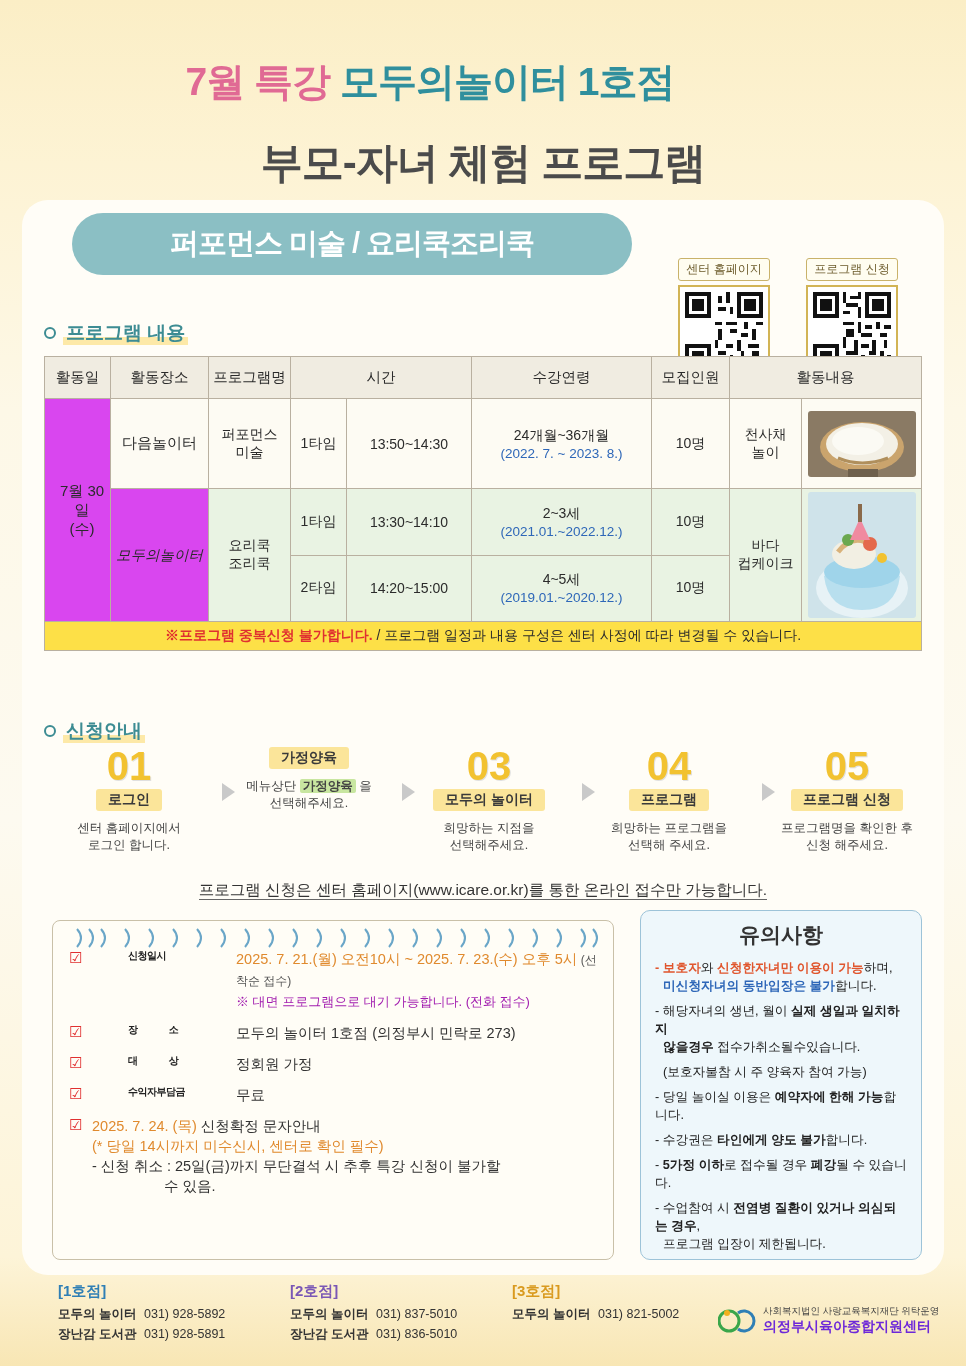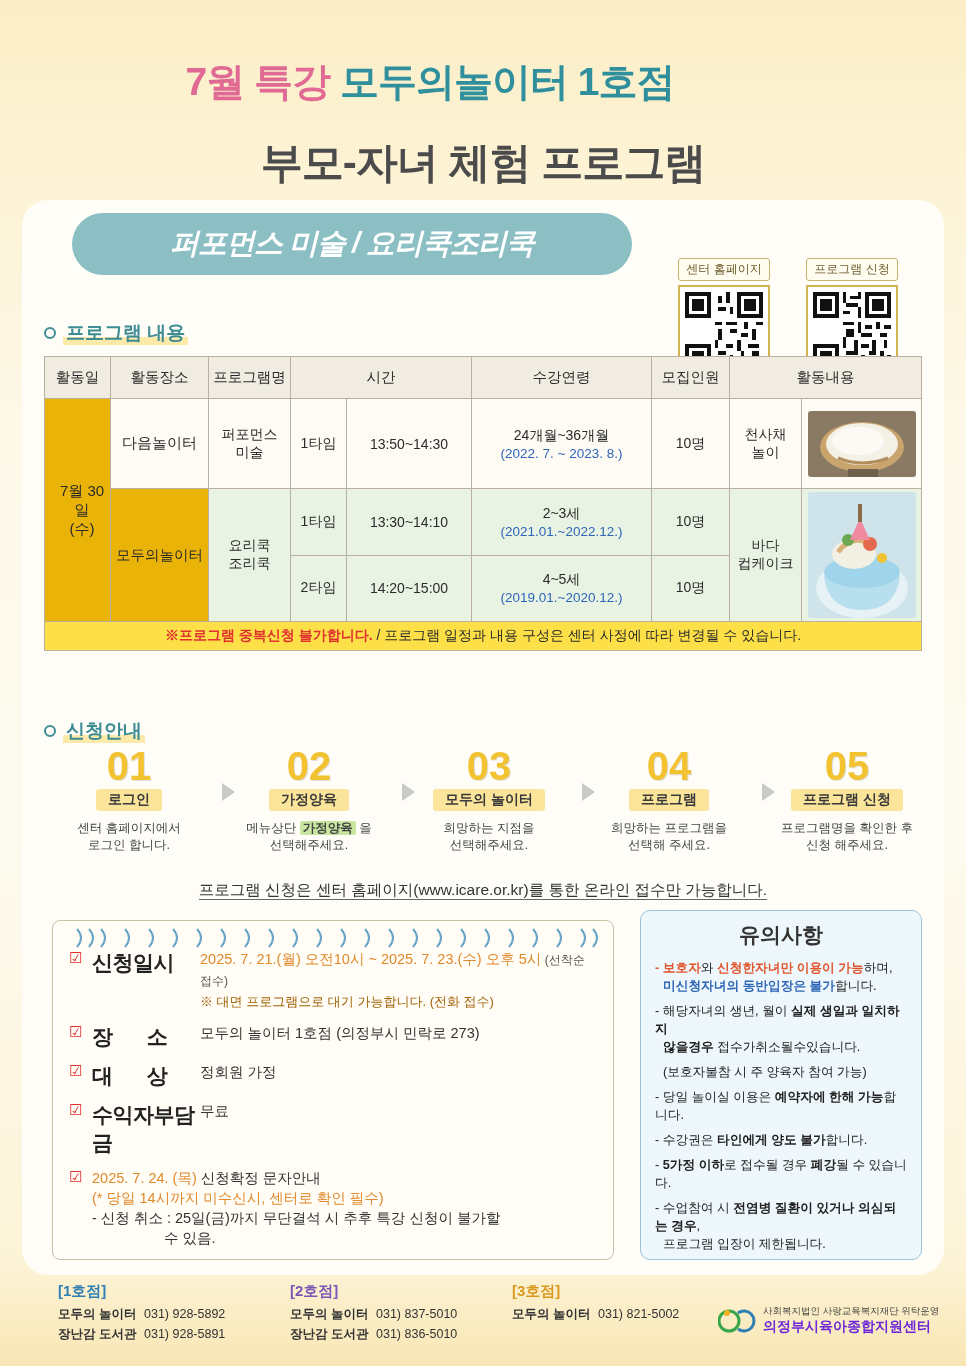--- a/index.html
+++ b/index.html
@@ -34,21 +34,21 @@
   .t1-teal { color:#2f8f9d; }
   .title2 {
     position:absolute; top:135px; left:0; width:966px;
     text-align:center; font-size:42px; font-weight:bold; color:#4b4b4b; letter-spacing:-1px;
   }
   .sub-pill {
     position:absolute; top:213px; left:72px;
     width:560px; height:62px; border-radius:34px;
     background:#8bbfc4;
     display:flex; align-items:center; justify-content:center;
-    color:#ffffff; font-size:29px; font-weight:bold; letter-spacing:-1px;font-style:italic;
+    color:#ffffff; font-size:29px; font-weight:bold; letter-spacing:-1px;
   }
 
   
   .qr-box { position:absolute; text-align:center; }
   .qr-label {
     font-size:12px; color:#6b5a2a; border:1px solid #c9b26a;
     border-radius:3px; padding:2px 0; background:#fffdf0; width:92px; margin:0 auto 4px;
   }
   .qr-img { width:78px; height:78px; margin:0 auto; }
   .qr-frame { width:92px; height:92px; border:2px solid #d2b455; padding:5px; background:#fff; }
@@ -112,26 +112,26 @@
 
   
   .info-box {
     position:absolute; left:52px; top:920px; width:562px; height:340px;
     border:1px solid #c9c0a8; border-radius:8px; background:#fffdf6;
     padding:28px 14px 10px 16px;
   }
   .wave { position:absolute; left:18px; top:6px; width:530px; height:22px; }
   .info-row { display:flex; margin-bottom:11px; font-size:14.5px; }
   .chk { color:#e03030; font-size:15px; margin-right:7px; width:16px; flex:none; }
-  .lbl { font-weight:bold; font-size:21px; color:#222; width:108px; flex:none; letter-spacing:-0.5px; }
+  .lbl { font-weight:bold; font-size:10px; color:#222; width:108px; flex:none; letter-spacing:-0.5px;margin-left:36px; }
   .lbl.sp { letter-spacing:14px; }
   .val { color:#333; line-height:20px; }
   .val .orange { color:#e08a2e; }
   .val .small { font-size:12px; color:#555; }
-  .val .redsm { color:#a16207; font-size:13px; }
+  .val .redsm { color:#a21caf; font-size:13px; }
 
   
   .notice-box {
     position:absolute; left:640px; top:910px; width:282px; height:350px;
     border:1px solid #9dc3d8; border-radius:10px; background:#eef7fb;
     padding:10px 14px;
   }
   .notice-title {
     text-align:center; font-size:21px; font-weight:bold; color:#333; position:relative;
     margin-bottom:10px;
@@ -291,21 +291,21 @@
         <th style="width:98px">활동장소</th>
         <th style="width:82px">프로그램명</th>
         <th style="width:155px" colspan="2">시간</th>
         <th style="width:180px">수강연령</th>
         <th style="width:78px">모집인원</th>
         <th colspan="2">활동내용</th>
       </tr>
     </thead>
     <tbody>
       <tr class="row-a" style="height:90px">
-        <td rowspan="3" style="font-size:15px; background:#eab308;padding-left:12px;">
+        <td rowspan="3" style="font-size:15px; background:#d946ef;padding-left:12px;">
           <span>7월 30일</span><br><span>(수)</span>
         </td>
         <td style="font-size:15px">다음놀이터</td>
         <td>퍼포먼스<br>미술</td>
         <td style="width:56px">1타임</td>
         <td>13:50~14:30</td>
         <td>
           <span>24개월~36개월</span><br>
           <span class="age-sub">(2022. 7. ~ 2023. 8.)</span>
         </td>
@@ -316,21 +316,21 @@
             <rect width="108" height="66" fill="#8a7a64"></rect>
             <ellipse cx="54" cy="36" rx="42" ry="25" fill="#caa46d"></ellipse>
             <ellipse cx="54" cy="33" rx="36" ry="21" fill="#f3f0e6"></ellipse>
             <ellipse cx="50" cy="30" rx="26" ry="14" fill="#fbfaf4"></ellipse>
             <path d="M30 47 q24 10 50 0" stroke="#b08f5c" stroke-width="3" fill="none"></path>
             <rect x="40" y="58" width="30" height="8" fill="#6e604d"></rect>
           </svg>
         </td>
       </tr>
       <tr class="row-b" style="height:66px">
-        <td rowspan="2" style="font-size:14.5px; background:#eab308;">모두의놀이터</td>
+        <td rowspan="2" style="font-size:14.5px; background:#d946ef;font-style:italic;">모두의놀이터</td>
         <td rowspan="2">요리쿡<br>조리쿡</td>
         <td>1타임</td>
         <td>13:30~14:10</td>
         <td>
           <span>2~3세</span><br>
           <span class="age-sub">(2021.01.~2022.12.)</span>
         </td>
         <td>10명</td>
         <td rowspan="2">바다<br>컵케이크</td>
         <td rowspan="2" style="padding:3px">
@@ -376,21 +376,20 @@
       <div class="num">01</div>
       <div><span class="badge">로그인</span></div>
       <div class="desc">
         <span>센터 홈페이지에서</span><br>
         <span>로그인 합니다.</span>
       </div>
     </div>
     <div class="arrow" style="left:178px"></div>
 
     <div class="step" style="left:190px">
-      <div class="num">02</div>
       <div><span class="badge">가정양육</span></div>
       <div class="desc">
         <span>메뉴상단 </span><span class="hl-green">가정양육</span><span> 을</span><br>
         <span>선택해주세요.</span>
       </div>
     </div>
     <div class="arrow" style="left:358px"></div>
 
     <div class="step" style="left:370px">
       <div class="num">03</div>

